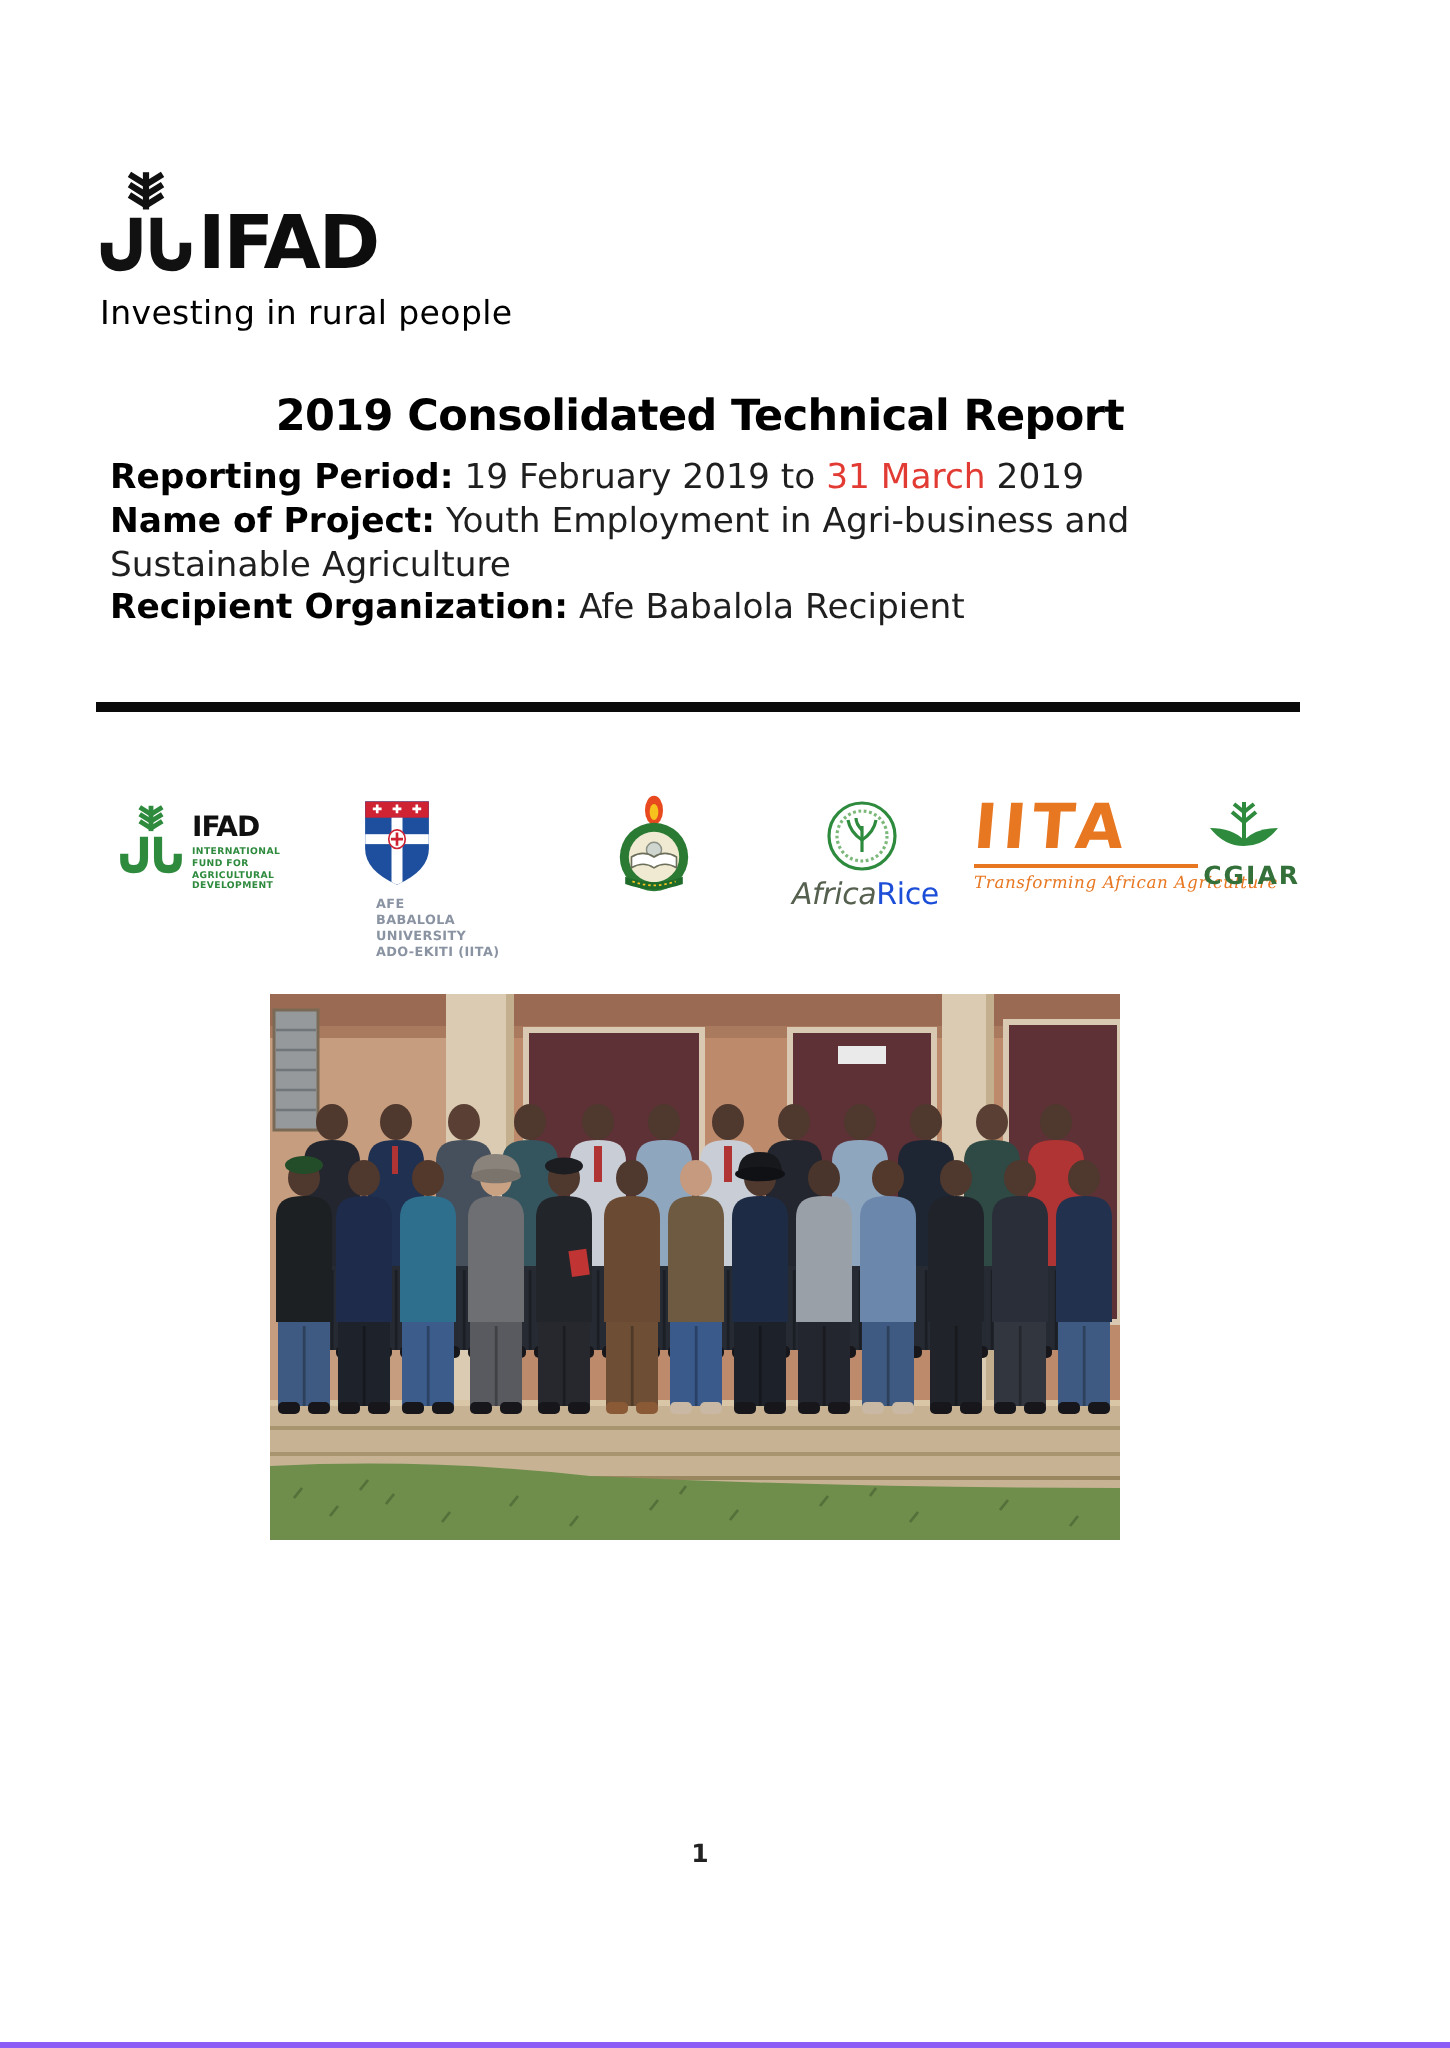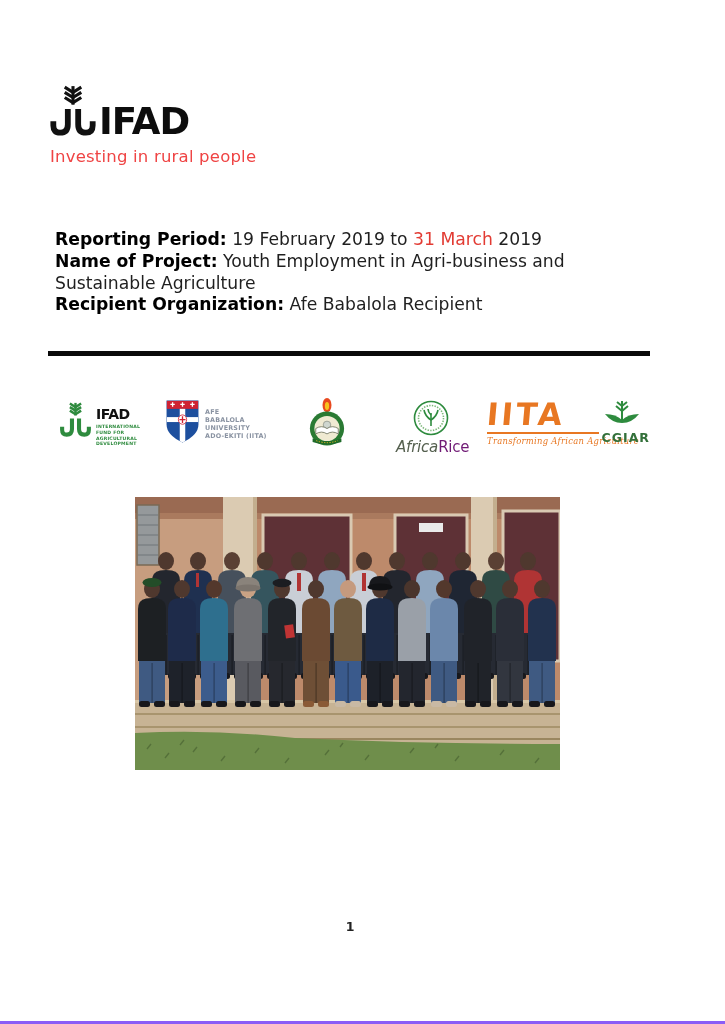--- a/index.html
+++ b/index.html
@@ -5,49 +5,49 @@
   * { margin:0; padding:0; box-sizing:border-box; }
   html,body { background:#ffffff; }
   body { font-family:"DejaVu Sans","Liberation Sans",sans-serif; }
   .page { position:relative; width:725px; height:1024px; background:#fff; margin:0 auto;
           overflow:hidden; border-bottom:3px solid #8b5cf6; }
 
   
   .brand { position:absolute; left:50px; top:83px; }
   .brand-row { display:flex; align-items:flex-end; }
   .brand-word { font-size:37px; font-weight:800; color:#0d0d0d; letter-spacing:-1px; line-height:1; margin-left:3px; margin-bottom:1px; }
-  .brand-tagline { font-size:16.5px; color:#ef4444; margin-top:6px; letter-spacing:0.2px; }
+  .brand-tagline { font-size:16.5px; color:#000000; margin-top:6px; letter-spacing:0.2px; }
 
   
   .title { position:absolute; left:50px; top:196px; width:600px; text-align:center;
            font-size:21.5px; font-weight:700; color:#000; letter-spacing:-0.3px; }
   .meta { position:absolute; left:55px; top:229px; width:586px;
           font-size:17.2px; line-height:21.8px; color:#1f1f1f; }
   .meta b { color:#000; }
   .grips-val { margin-left:9px; }
 
   .rule { position:absolute; left:48px; top:351px; width:602px; height:4.5px; background:#0a0a0a; }
 
   
   .logo { position:absolute; }
   .ifad-sm { left:60px; top:400px; display:flex; align-items:flex-start; }
   .ifad-sm-text { margin-left:5px; margin-top:7px; }
   .ifad-sm-word { font-size:14px; font-weight:800; color:#101010; line-height:1; letter-spacing:-0.5px; }
   .ifad-sm-sub { margin-top:3px; font-size:4.6px; font-weight:700; color:#2e8b3e; line-height:5.8px; letter-spacing:0.2px; }
 
-  .abuad { left:166px; top:400px; display:flex; align-items:center; }
+  .abuad { left:182px; top:400px; display:flex; align-items:flex-start;flex-direction:column; }
   .abuad-text { margin-left:6px; margin-top:5px; font-size:6.4px; font-weight:700;
                 color:#8a93a2; line-height:8px; letter-spacing:0.2px; }
 
   .crest { left:303px; top:397px; }
 
   .africarice { left:396px; top:400px; width:70px; text-align:center; }
   .ar-word { font-size:15px; line-height:1; margin-top:2px; letter-spacing:-0.2px; }
   .ar-a { color:#55604ف; color:#55604f;font-style:italic; }
-  .ar-b { color:#701a75; }
+  .ar-b { color:#1d4ed8; }
 
   .iita { left:487px; top:399px; width:118px; }
   .iita-word { font-size:31px; font-weight:800; color:#e87722; letter-spacing:3px; line-height:1;
                transform:skewX(-5deg); display:inline-block; }
   .iita-line { width:112px; height:2px; background:#e87722; margin-top:2px; }
   .iita-tag { font-family:"DejaVu Serif","Liberation Serif",serif; font-style:italic;
               font-size:8.4px; color:#e87722; margin-top:2px; letter-spacing:0.3px; white-space:nowrap; }
 
   .cgiar { left:594px; top:399px; width:56px; text-align:right; }
   .cgiar-word { font-size:12.5px; font-weight:700; color:#33703a; letter-spacing:1px; margin-top:1px; }
@@ -77,20 +77,21 @@
         <g stroke="#111" stroke-width="5.6" fill="none">
           <path d="M17 25 V40 Q17 48 9.5 48 Q3 48 3 41 V37"></path>
           <path d="M27 25 V40 Q27 48 34.5 48 Q41 48 41 41 V37"></path>
         </g>
       </svg>
       <span class="brand-word">IFAD</span>
     </div>
     <div class="brand-tagline">Investing in rural people</div>
   </div>
 
+  <h1 class="title">2019 Consolidated Technical Report</h1>
 
   <div class="meta">
     <div>
       <b>Reporting Period:</b>
       <span>19 February 2019 to</span>
       <span style="color: rgb(226, 59, 51);">31 March</span>
       <span>2019</span>
     </div>
     <div>
       <b>Name of Project:</b>

